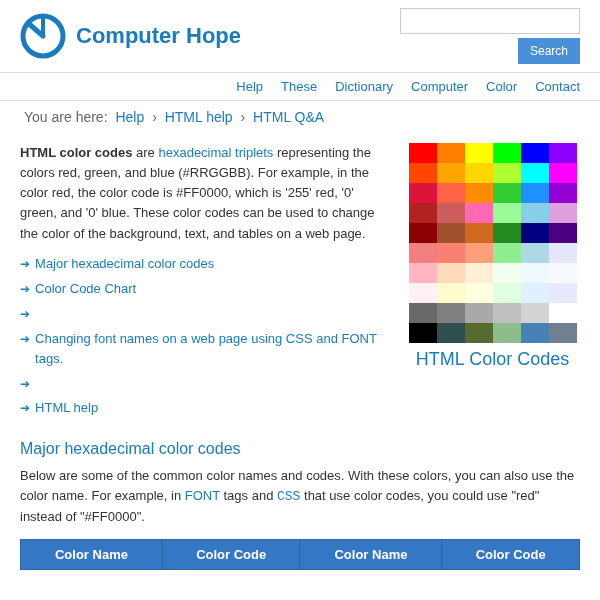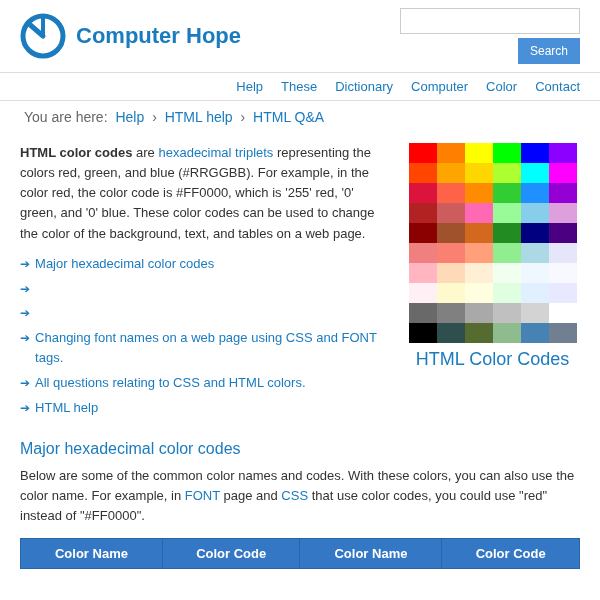--- a/index.html
+++ b/index.html
@@ -211,31 +211,31 @@
       <p>
         <span class="bold">HTML color codes</span><span> are </span><a style="color:#1a7bbf;text-decoration:none;">hexadecimal triplets</a><span> representing the colors red, green, and blue (#RRGGBB). For example, in the color red, the color code is #FF0000, which is '255' red, '0' green, and '0' blue. These color codes can be used to change the color of the background, text, and tables on a web page.</span>
       </p>
       <ul class="link-list">
         <li>
             <span class="arrow-icon">➔</span>
             <a>Major hexadecimal color codes</a>
           </li>
         <li>
             <span class="arrow-icon">➔</span>
+            <a>Color Code Chart</a>
           </li>
         <li>
             <span class="arrow-icon">➔</span>
           </li>
         <li>
             <span class="arrow-icon">➔</span>
             <a>Changing font names on a web page using CSS and FONT tags.</a>
           </li>
         <li>
             <span class="arrow-icon">➔</span>
-            <a>All questions relating to CSS and HTML colors.</a>
           </li>
         <li>
             <span class="arrow-icon">➔</span>
             <a>HTML help</a>
           </li>
       </ul>
     </div>
 
     <div id="content-right">
       <div id="color-chart-img">
@@ -301,21 +301,21 @@
             <div style="background: rgb(70, 130, 180);"></div>
             <div style="background: rgb(112, 128, 144);"></div>
           </div>
       </div>
       <div id="color-chart-caption" style="font-size:18px;color:#1a7bbf;margin-top:6px;font-weight:normal;">HTML Color Codes</div>
     </div>
   </div>
 
   <h2 class="section-title">Major hexadecimal color codes</h2>
   <p class="section-desc">
-    <span>Below are some of the common color names and codes. With these colors, you can also use the color name. For example, in </span><a style="color:#1a7bbf;text-decoration:none;">FONT</a><span> page and </span><a style="color:#1a7bbf;text-decoration:none;">CSS</a><span> that use color codes, you could use "red" instead of "#FF0000".</span>
+    <span>Below are some of the common color names and codes. With these colors, you can also use the color name. For example, in </span><a style="color:#1a7bbf;text-decoration:none;">FONT</a><span> tags and </span><a style="color:#1a7bbf;text-decoration:none;font-family:Liberation Mono, monospace;">CSS</a><span> that use color codes, you could use "red" instead of "#FF0000".</span>
   </p>
 
   <table id="color-table">
     <thead>
       <tr>
         <th>Color Name</th>
         <th>Color Code</th>
         <th>Color Name</th>
         <th>Color Code</th>
       </tr>

